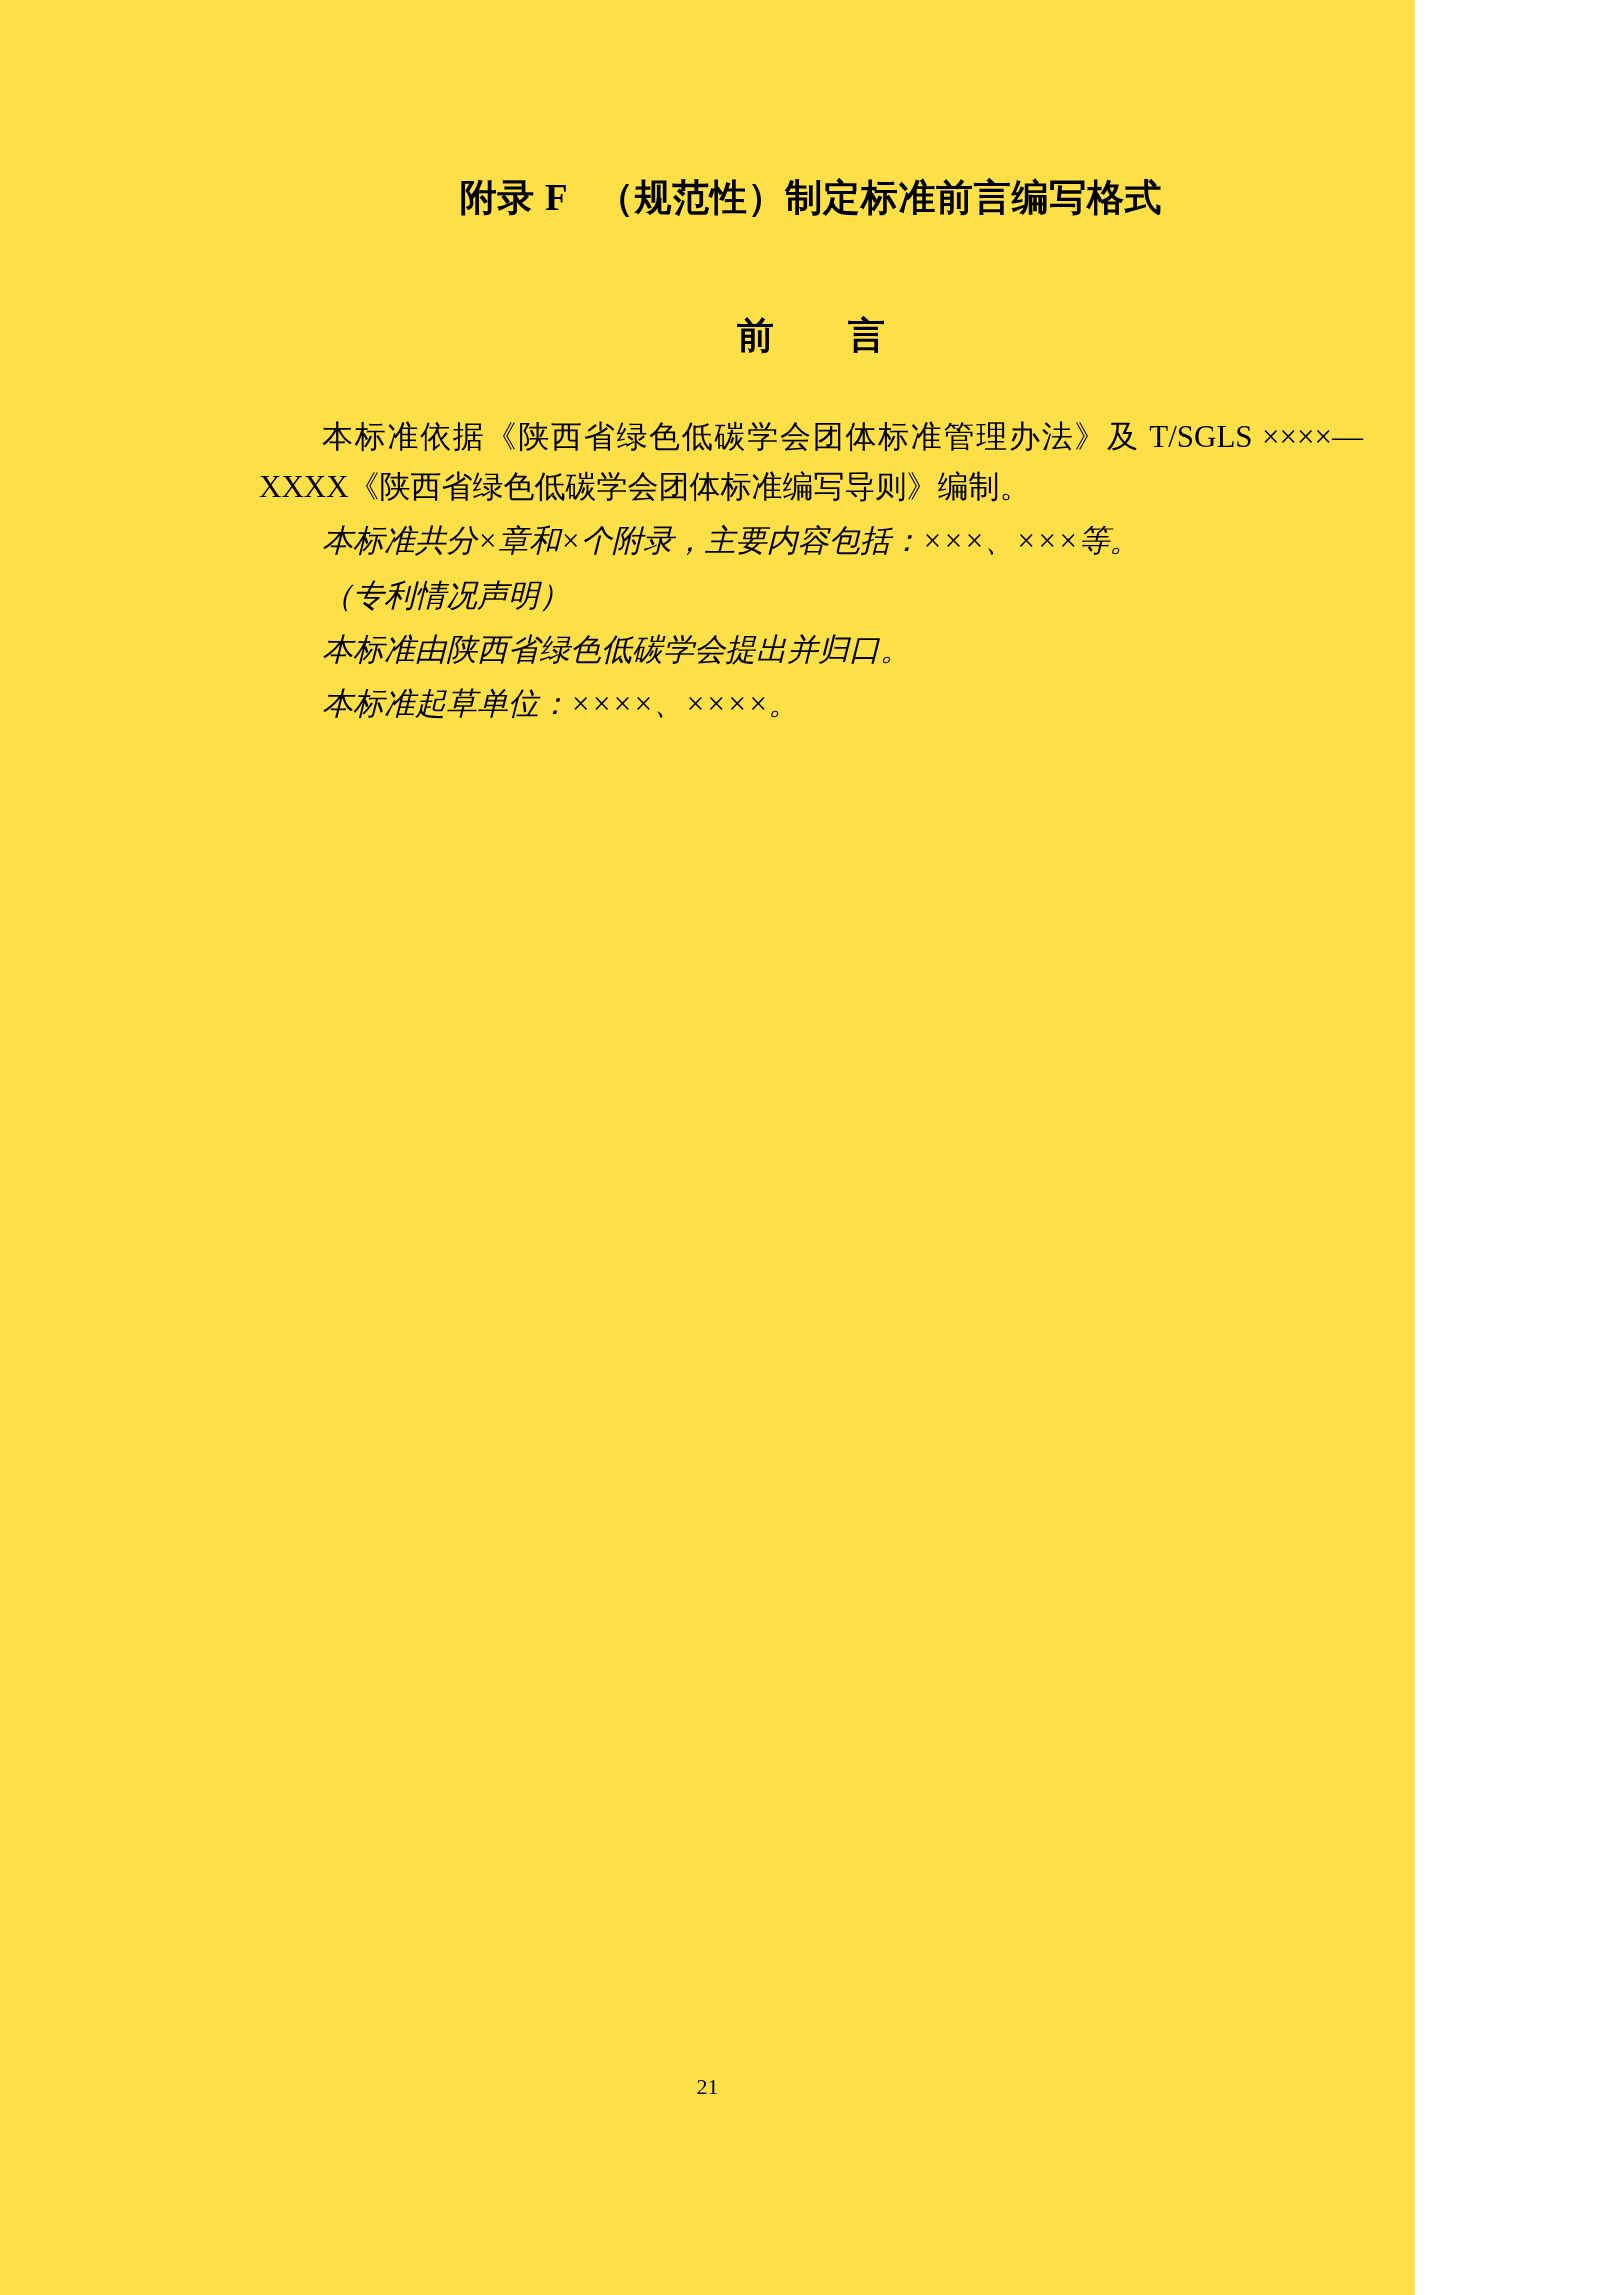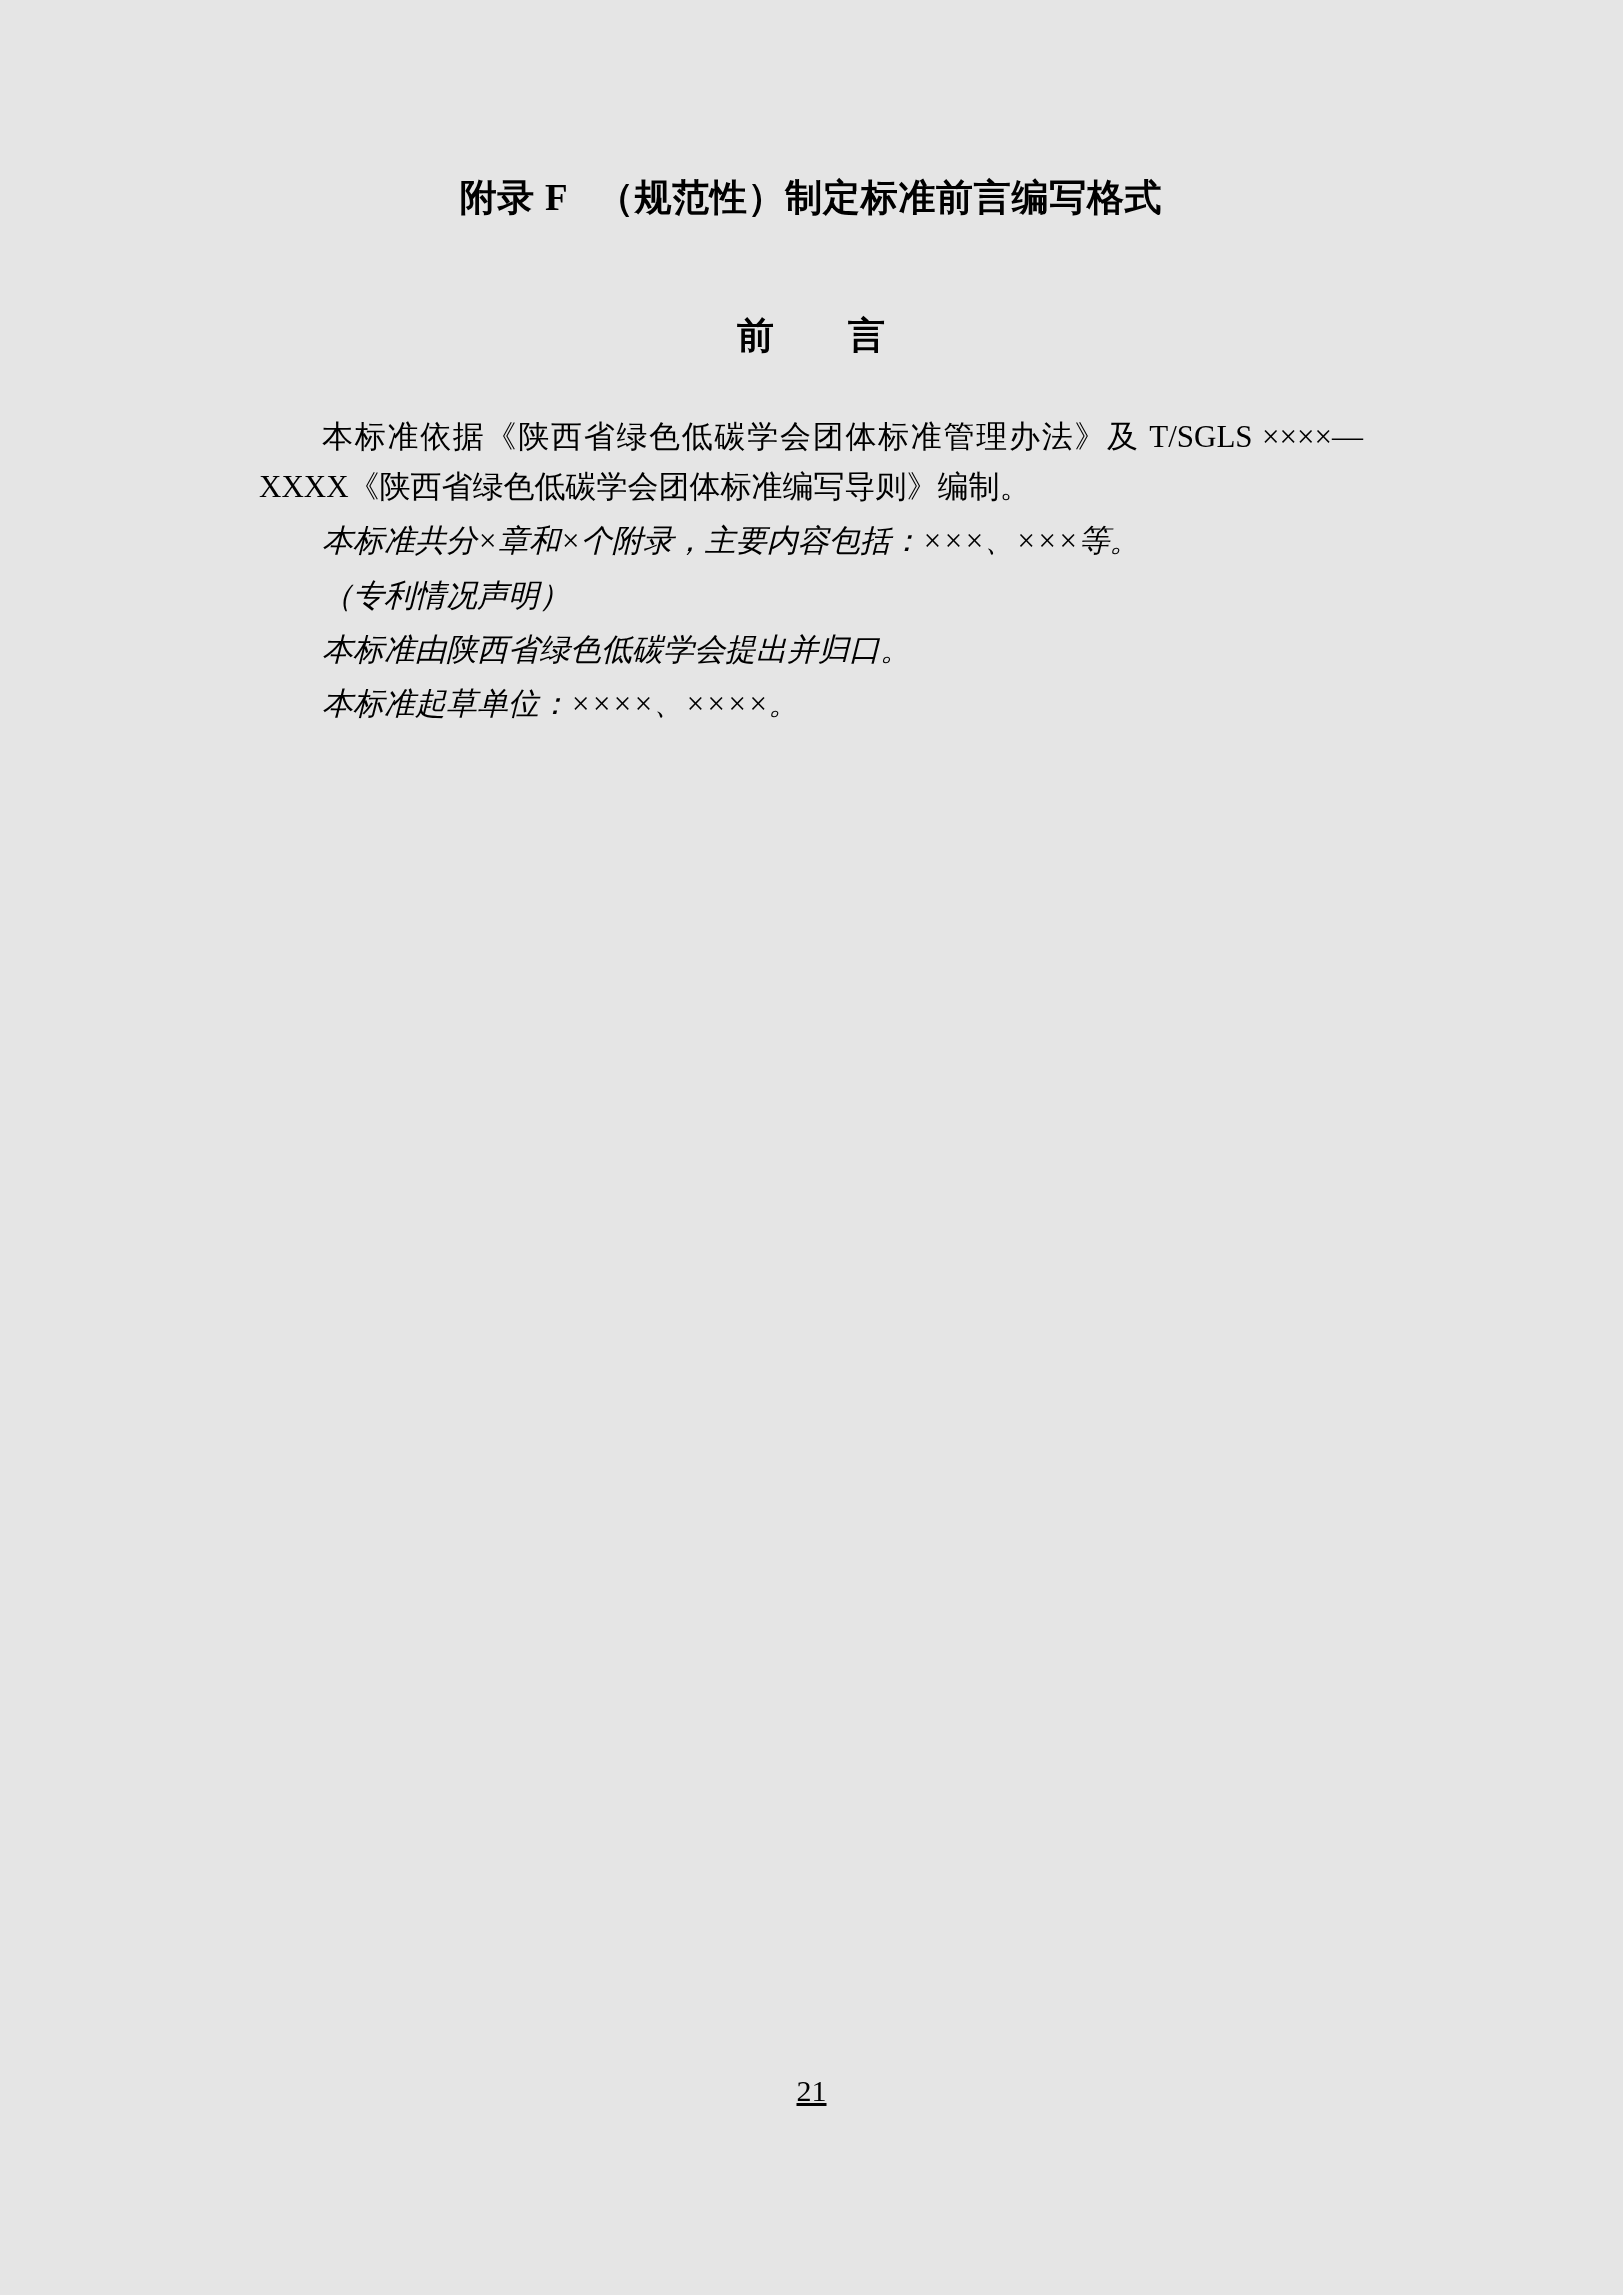--- a/index.html
+++ b/index.html
@@ -6,23 +6,23 @@
     margin: 0;
     padding: 0;
     background: #ffffff;
   }
   body {
     font-family: "Liberation Serif", "DejaVu Serif", serif;
     color: #000000;
   }
   .page {
     position: relative;
-    width: 1623px;
+    width: 1415px;
     height: 2295px;
-    background: #e5e5e5;
+    background: #fde047;
     box-sizing: border-box;
     overflow: hidden;
     padding-left: 16px;
   }
   .content {
     position: absolute;
     left: 259px;
     top: 0;
     width: 1104px;
   }
@@ -57,23 +57,22 @@
   p.para + p.para {
     margin-top: 4.1px;
     font-style: italic;
   }
   .page-number {
     position: absolute;
     left: 0;
     top: 2076px;
     width: 100%;
     text-align: center;
-    font-size: 30px;
+    font-size: 22px;
     line-height: 1;
-    text-decoration: underline;
   }
 </style>
 </head>
 <body>
 
 <div class="page">
 
   <div class="content">
 
     <div class="appendix-title">附录 F   （规范性）制定标准前言编写格式</div>

